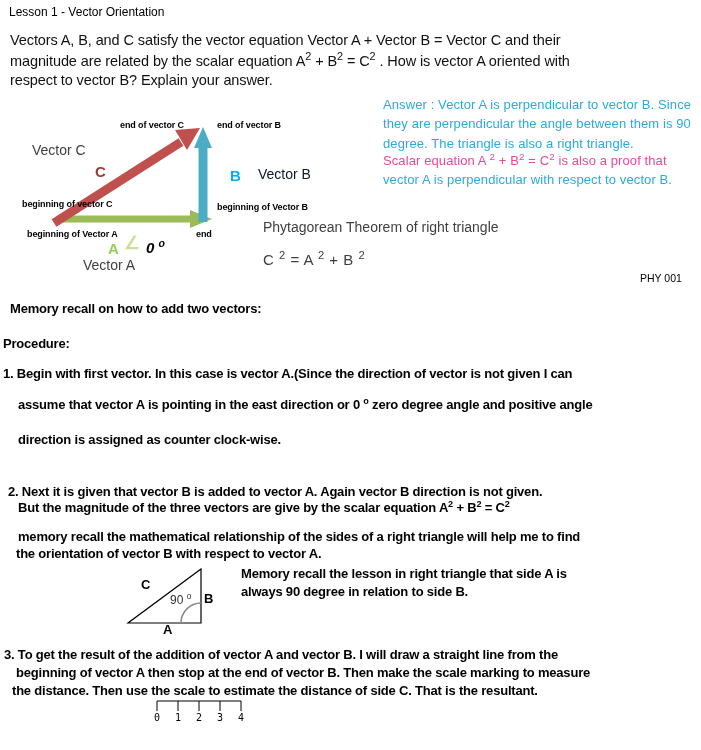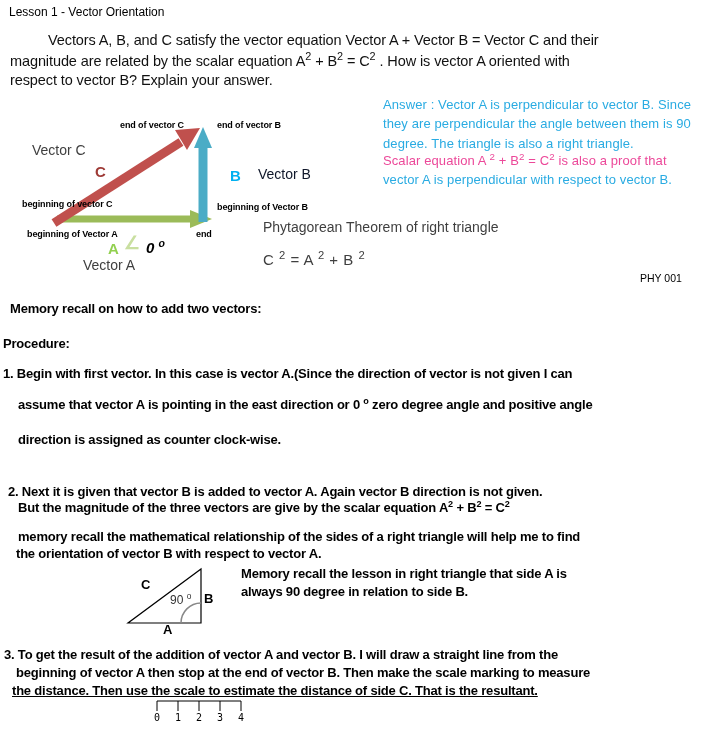--- a/index.html
+++ b/index.html
@@ -26,21 +26,21 @@
   .intro sup, .eq sup, .answer sup { font-size:0.75em; }
   svg.abs { position:absolute; }
 </style>
 </head>
 <body>
 
 <div class="page">
 
   <div class="t title" style="left:9px; top:5px;">Lesson 1 - Vector Orientation</div>
 
-  <div class="t intro" style="left:10px; top:32px;margin-left:38px;">Vectors A, B, and C satisfy the vector equation Vector A + Vector B = Vector C and their</div>
+  <div class="t intro" style="left:10px; top:32px;">Vectors A, B, and C satisfy the vector equation Vector A + Vector B = Vector C and their</div>
   <div class="t intro" style="left:10px; top:50px;">magnitude are related by the scalar equation A<sup>2</sup>  + B<sup>2</sup> =  C<sup>2</sup> . How is vector A oriented with</div>
   <div class="t intro" style="left:10px; top:72px;">respect to vector B? Explain your answer.</div>
 
   <svg class="abs" style="left:0; top:100px;" width="300" height="185" viewBox="0 0 300 185">
 
     <line x1="57" y1="119" x2="190" y2="119" stroke-width="7" stroke="#9BBB59"></line>
     <polygon points="190,110 190,128 212,119" fill="#9BBB59"></polygon>
 
     <line x1="203" y1="122" x2="203" y2="48" stroke-width="9" stroke="#4BACC6"></line>
     <polygon points="194,48 212,48 203,27" fill="#4BACC6"></polygon>
@@ -94,21 +94,21 @@
   <div class="t tri-label" style="left:141px; top:577px;">C</div>
   <div class="t deg" style="left:170px; top:591px;">90 <sup>o</sup></div>
   <div class="t tri-label" style="left:204px; top:591px;">B</div>
   <div class="t tri-label" style="left:163px; top:622px;">A</div>
 
   <div class="t proc" style="left:241px; top:566px;">Memory recall the lesson in right triangle that side A is</div>
   <div class="t proc" style="left:241px; top:584px;">always 90 degree in relation to side B.</div>
 
   <div class="t proc" style="left:4px;  top:647px;">3. To get the result of the addition of vector A and vector B. I will draw a straight line from the</div>
   <div class="t proc" style="left:16px; top:665px;">beginning of vector A then stop at the end of vector B. Then make the scale marking to measure</div>
-  <div class="t proc" style="left:12px; top:683px;text-decoration:underline;">the distance. Then use the scale to estimate the distance of side C. That is the resultant.</div>
+  <div class="t proc" style="left:12px; top:683px;">the distance. Then use the scale to estimate the distance of side C. That is the resultant.</div>
 
   <svg class="abs" style="left:150px; top:694px;" width="104" height="22" viewBox="0 0 104 22">
     <path d="M7,7 H91 M7,7 V17 M28,7 V17 M49,7 V17 M70,7 V17 M91,7 V17" fill="none" stroke="#000" stroke-width="1"></path>
   </svg>
   <div class="t ruler-num" style="left:151px; top:712px;">0</div>
   <div class="t ruler-num" style="left:172px; top:712px;">1</div>
   <div class="t ruler-num" style="left:193px; top:712px;">2</div>
   <div class="t ruler-num" style="left:214px; top:712px;">3</div>
   <div class="t ruler-num" style="left:235px; top:712px;">4</div>
 

